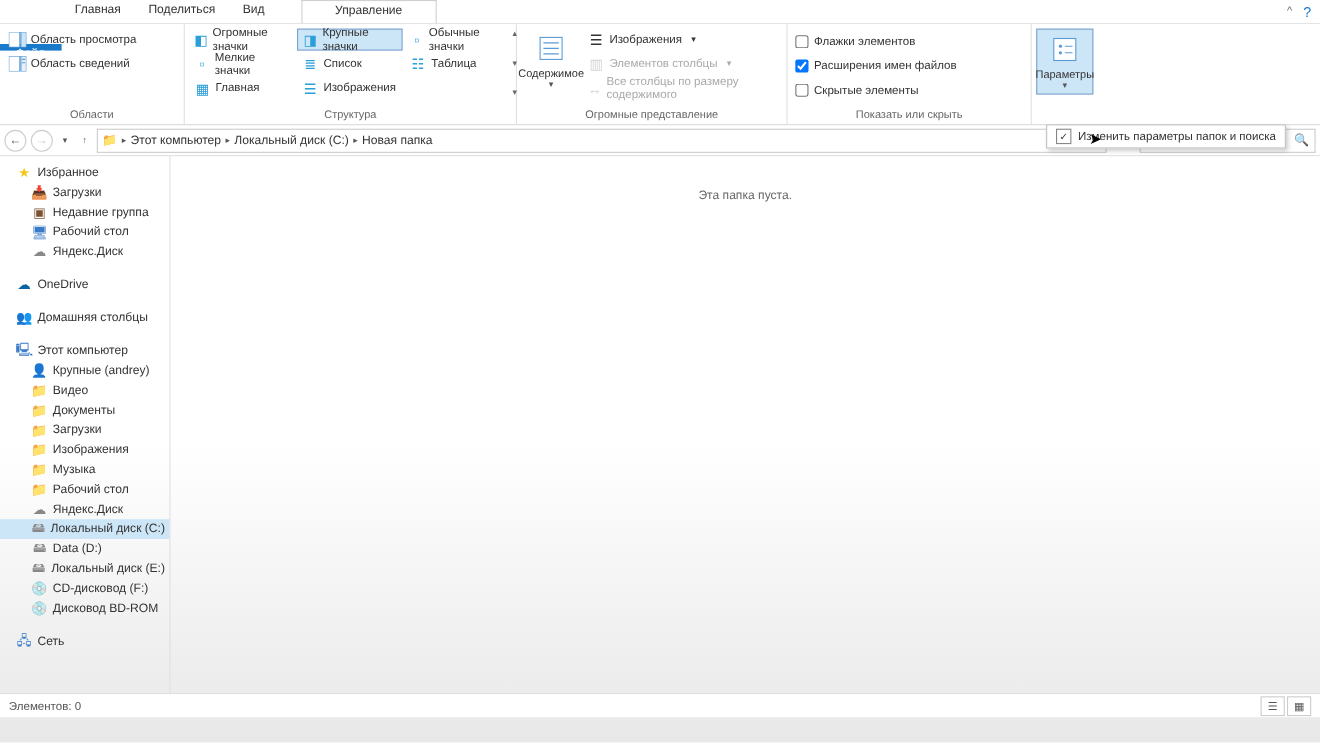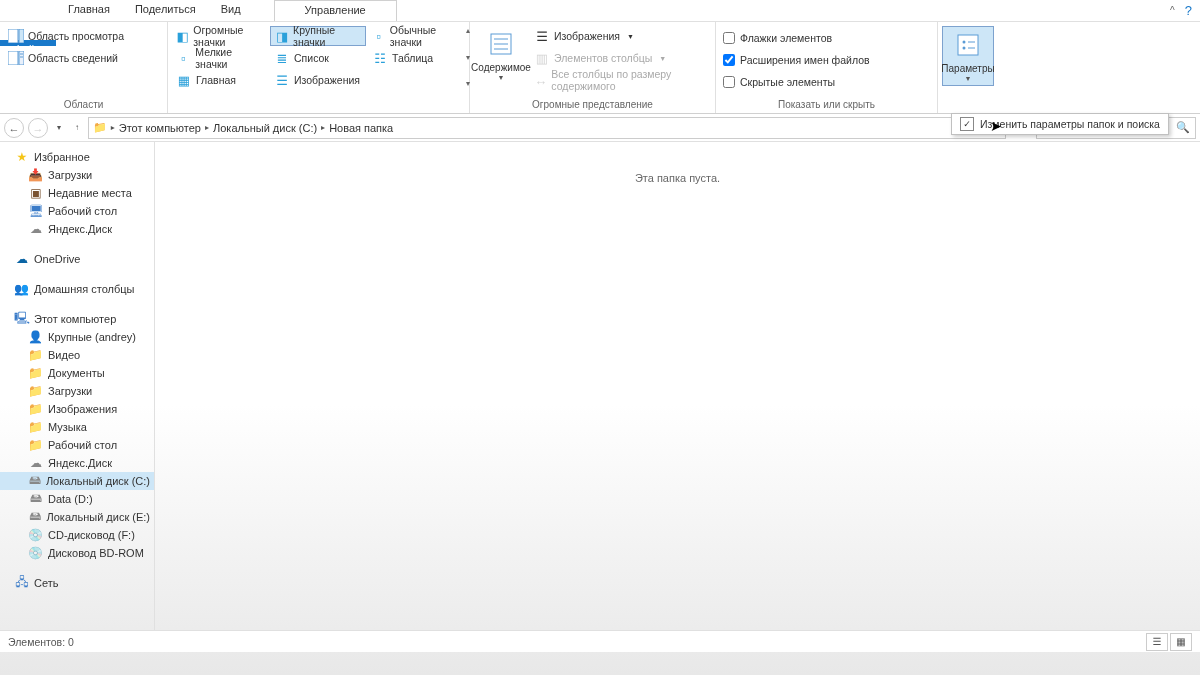--- a/index.html
+++ b/index.html
@@ -157,20 +157,21 @@
             <span class="small-icon">☷</span>
             <span>Таблица</span>
           </div>
       </div>
       <div style="width:10px;display:flex;flex-direction:column;justify-content:space-between;height:62px;font-size:8px;color:#666">
         <span>▴</span>
         <span>▾</span>
         <span>▾</span>
       </div>
     </div>
+    <div class="ribbon-group-label">Структура</div>
   </div>
 
   <div class="ribbon-group" style="width:246px">
     <div class="ribbon-group-content">
       <div class="big-btn">
         <div class="icon-box">
             <svg width="26" height="26">
               <rect x="3" y="3" width="20" height="20" fill="#fff" stroke="#5b9bd5"></rect>
               <line x1="6" y1="8" x2="20" y2="8" stroke="#5b9bd5"></line>
               <line x1="6" y1="13" x2="20" y2="13" stroke="#5b9bd5"></line>
@@ -283,21 +284,21 @@
     <div class="tree-item">
         <span class="t-icon" style="color:#f5c518">★</span>
         <span>Избранное</span>
       </div>
     <div class="tree-item child">
         <span class="t-icon" style="color:#f0c040">📥</span>
         <span>Загрузки</span>
       </div>
     <div class="tree-item child">
         <span class="t-icon" style="color:#7a5230">▣</span>
-        <span>Недавние места</span>
+        <span>Недавние группа</span>
       </div>
     <div class="tree-item child">
         <span class="t-icon" style="color:#3a7bc8">🖥</span>
         <span>Рабочий стол</span>
       </div>
     <div class="tree-item child">
         <span class="t-icon" style="color:#888">☁</span>
         <span>Яндекс.Диск</span>
       </div>
     <div class="tree-spacer"></div>

